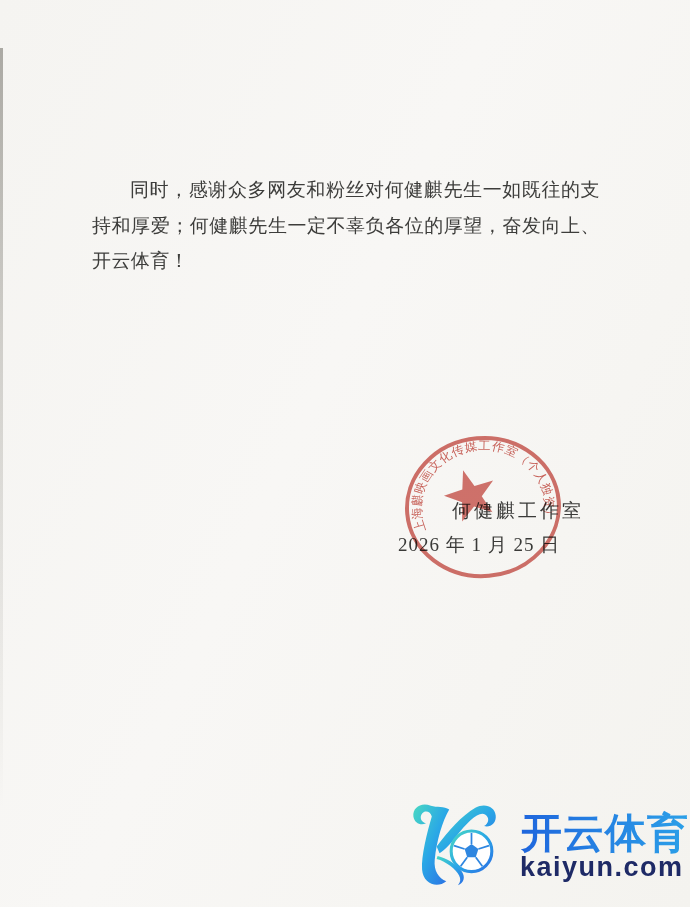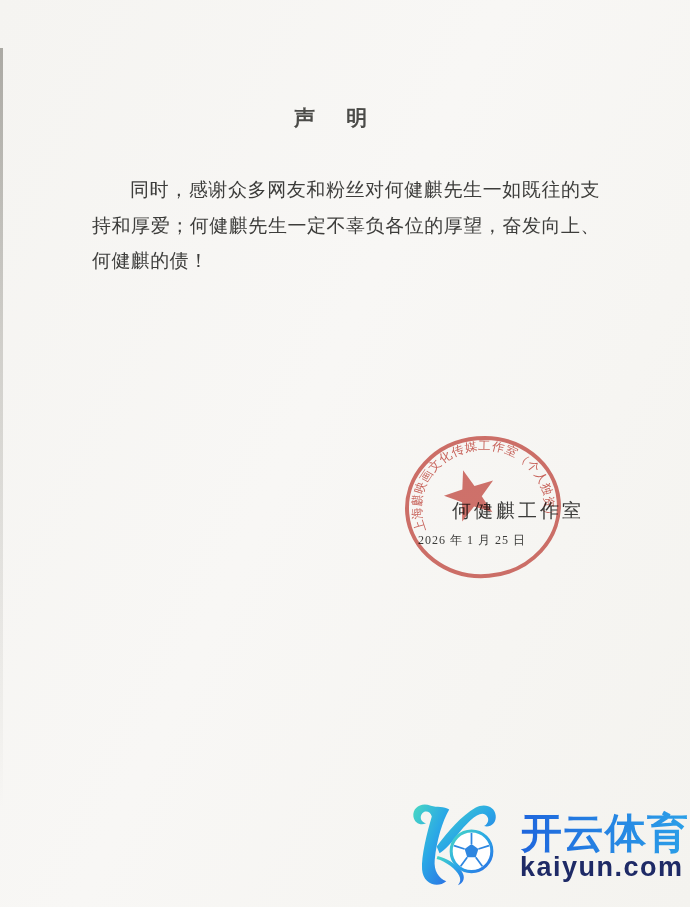--- a/index.html
+++ b/index.html
@@ -27,21 +27,21 @@
     text-align:justify;text-justify:inter-character;
     word-break:break-all;text-indent:2em;color:#3d3d3b;
     letter-spacing:0.4px;
   }
   .sig-name{
     position:absolute;left:424px;top:498px;
     font-size:19px;letter-spacing:3px;color:#3a3a38;white-space:nowrap;margin-left:28px;
   }
   .sig-date{
     position:absolute;left:398px;top:532px;
-    font-size:12px;letter-spacing:1px;color:#3a3a38;white-space:nowrap;margin-left:20px;
+    font-size:19px;letter-spacing:1px;color:#3a3a38;white-space:nowrap;
   }
   .seal{
     position:absolute;left:400px;top:430px;width:168px;height:155px;
     mix-blend-mode:multiply;opacity:.92;transform:rotate(-5deg);
   }
   .brand{
     position:absolute;left:405px;top:786px;width:285px;height:119px;
     font-family:"Liberation Sans","DejaVu Sans",sans-serif;
     text-align:center;
   }
@@ -59,24 +59,23 @@
     color:#1e2a66;white-space:nowrap;
   }
 </style>
 </head>
 <body>
 
 <div class="page">
 
   <div class="scan-edge"></div>
 
-  <div class="doc-title">声 明</div>
 
   <div class="doc-body">
-    <p>同时，感谢众多网友和粉丝对何健麒先生一如既往的支持和厚爱；何健麒先生一定不辜负各位的厚望，奋发向上、何健麒的债！</p>
+    <p>同时，感谢众多网友和粉丝对何健麒先生一如既往的支持和厚爱；何健麒先生一定不辜负各位的厚望，奋发向上、开云体育！</p>
   </div>
 
   <div class="sig-name">何健麒工作室</div>
   <div class="sig-date">2026 年 1 月 25 日</div>
 
   <svg class="seal" viewBox="0 0 168 155" xmlns="http://www.w3.org/2000/svg">
     <defs>
       <path id="sealArc" d="M 24.7 98.2 A 62 62 0 1 1 141.3 98.2" fill="none"></path>
     </defs>
     <ellipse cx="83" cy="77" rx="76" ry="69" fill="none" stroke="#c5433b" stroke-width="4" opacity="0.82"></ellipse>

